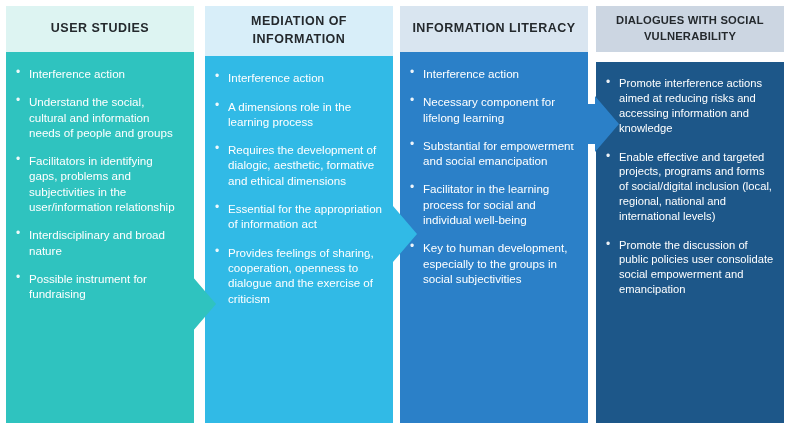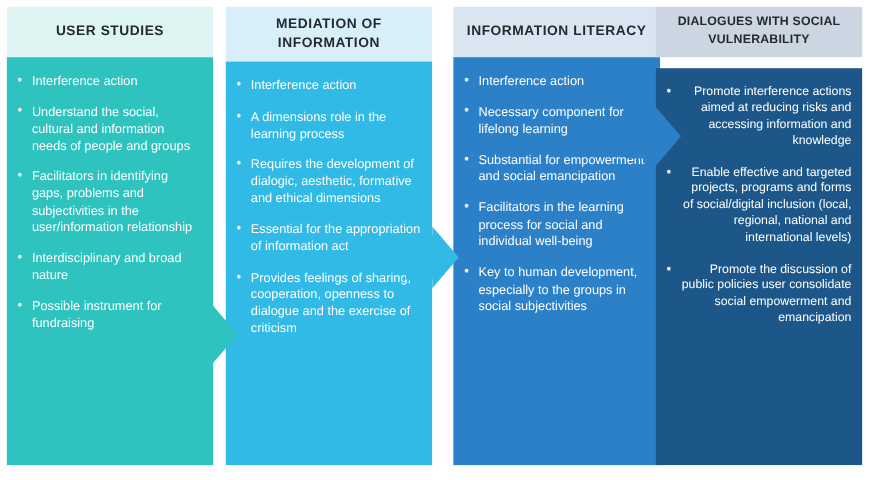--- a/index.html
+++ b/index.html
@@ -22,21 +22,21 @@
     position: absolute;
     top: 6px;
     width: 188px;
     height: 417px;
     display: flex;
     flex-direction: column;
     overflow: hidden;
   }
   .col-1 { left: 6px; }
   .col-2 { left: 205px; }
-  .col-3 { left: 412px; }
+  .col-3 { left: 400px; }
   .col-4 { left: 596px; gap: 10px; }
 
   .col-header {
     flex: 0 0 auto;
     min-height: 46px;
     display: flex;
     align-items: center;
     justify-content: center;
     text-align: center;
     padding: 6px 8px 8px 8px;
@@ -69,21 +69,20 @@
     color: #ffffff;
     font-size: 11.6px;
     font-weight: normal;
     line-height: 1.32;
     margin: 0 0 13px 0;
     padding-left: 15px;
   }
   .col-4 ul.bullets li {
     font-size: 11.2px;
     margin-bottom: 14px;
-    text-align: right;
   }
   ul.bullets li:last-child { margin-bottom: 0; }
   ul.bullets li::before {
     content: "\2022";
     position: absolute;
     left: 2px;
     top: -1px;
     font-size: 12px;
     line-height: 1.32;
     color: #ffffff;
@@ -142,21 +141,21 @@
     </div>
   </div>
 
   <div class="column col-3">
     <div class="col-header">INFORMATION LITERACY</div>
     <div class="col-body">
       <ul class="bullets">
         <li>Interference action</li>
         <li>Necessary component for lifelong learning</li>
         <li>Substantial for empowerment and social emancipation</li>
-        <li>Facilitators in the learning process for social and individual well-being</li>
+        <li>Facilitator in the learning process for social and individual well-being</li>
         <li>Key to human development, especially to the groups in social subjectivities</li>
       </ul>
     </div>
   </div>
 
   <div class="column col-4">
     <div class="col-header">DIALOGUES WITH SOCIAL VULNERABILITY</div>
     <div class="col-body">
       <ul class="bullets">
         <li>Promote interference actions aimed at reducing risks and accessing information and knowledge</li>

